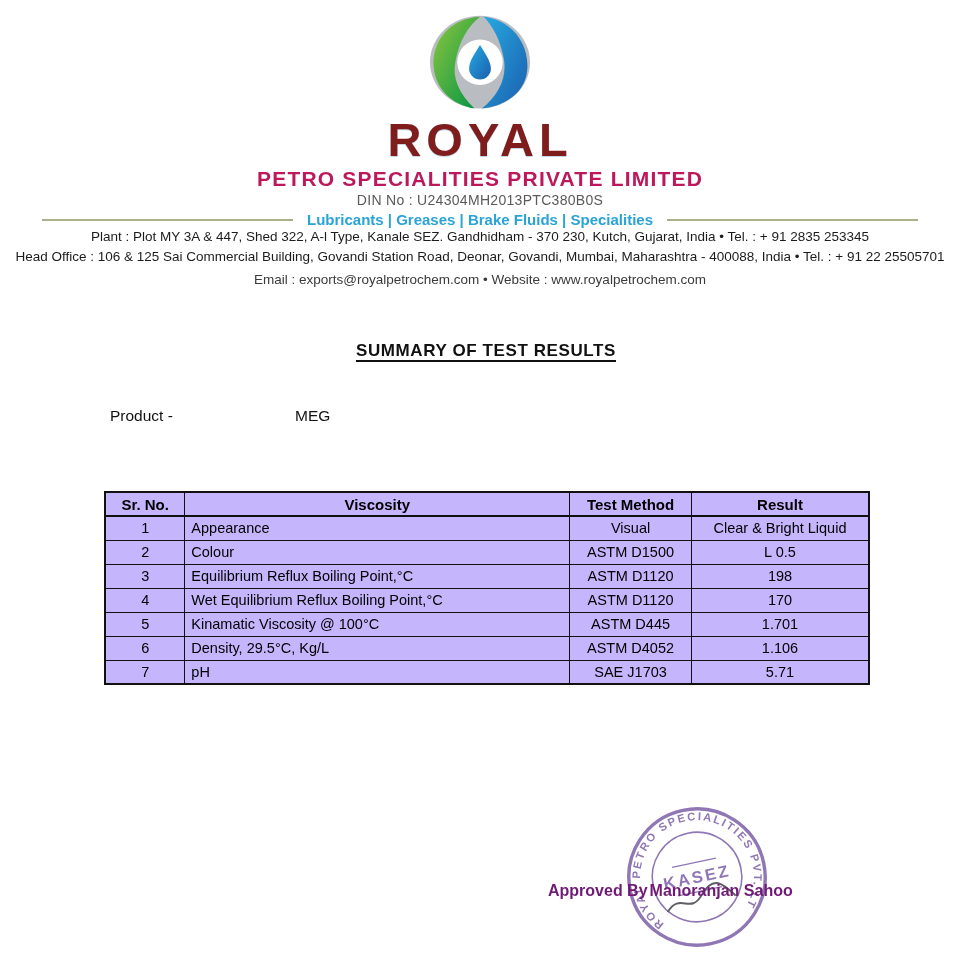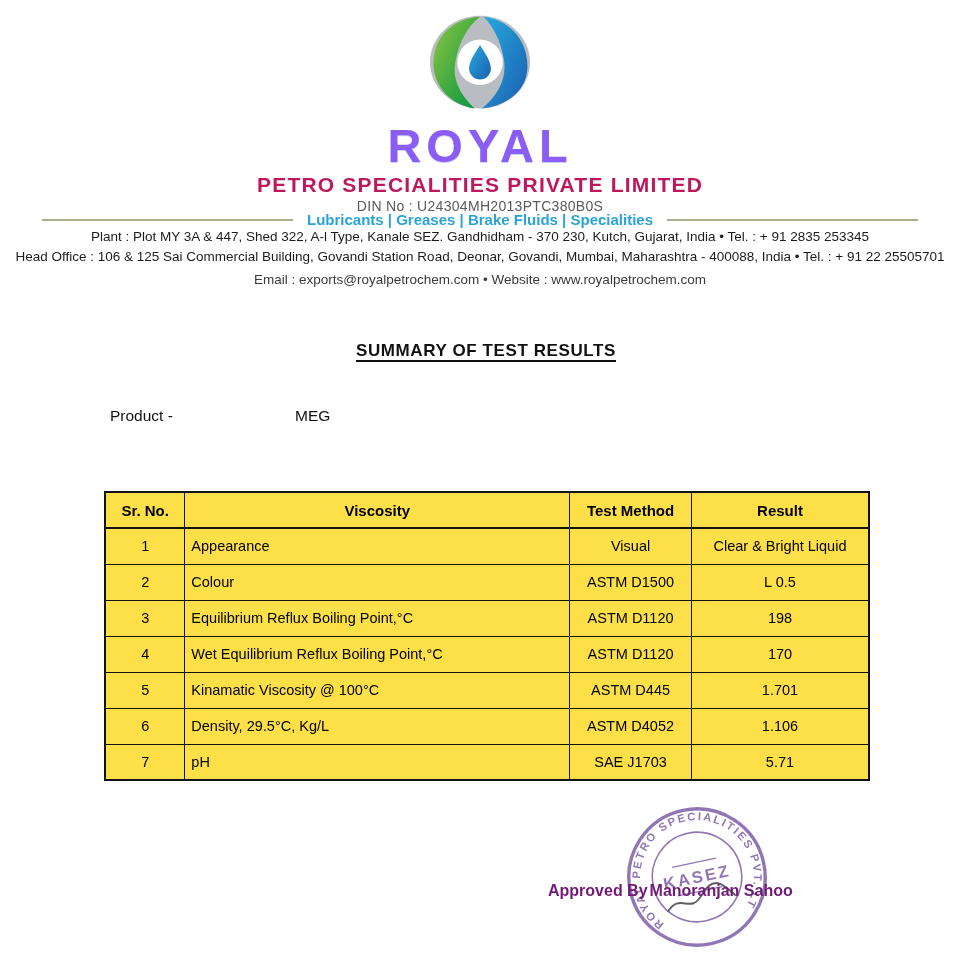--- a/index.html
+++ b/index.html
@@ -5,21 +5,21 @@
   * { margin:0; padding:0; box-sizing:border-box; }
   html,body { background:#ffffff; }
   body { width:960px; height:960px; font-family:"Liberation Sans", sans-serif; color:#111; }
   .page { position:relative; width:960px; height:960px; background:#fff; overflow:hidden; }
 
   
   .letterhead { position:absolute; top:14px; left:0; right:0; text-align:center; }
   .logo-wrap { display:flex; justify-content:center; }
   .brand {
     font-size:47px; font-weight:bold; letter-spacing:5px;
-    color:#8b5cf6; line-height:1.0; margin-top:8px;
+    color:#7f1d1d; line-height:1.0; margin-top:2px;
     text-shadow:0 1px 0 rgba(19,93,168,.25);
   }
   .company {
     font-size:21px; font-weight:bold; color:#be185d;
     letter-spacing:1.2px; margin-top:4px;
   }
   .din { font-size:14px; color:#5a5a5a; margin-top:1px; letter-spacing:0.3px; }
 
   .divider-row {
     position:absolute; top:211px; left:42px; right:42px;
@@ -45,21 +45,21 @@
   .product-label { display:inline-block; }
   .product-value { position:absolute; left:185px; top:0; }
 
   
   .results-table {
     position:absolute; top:491px; left:104px;
     border-collapse:collapse; width:766px; font-size:14.5px; color:#000;
     border:2.5px solid #111;
   }
   .results-table th, .results-table td {
-    border:1.6px solid #111; height:36px; padding:1px 6px; background:#fde047;
+    border:1.6px solid #111; height:24px; padding:1px 6px; background:#c4b5fd;
   }
   .results-table th { font-weight:bold; font-size:15px; text-align:center; border-bottom:2.2px solid #111; }
   .c-sr { text-align:center; width:80px; }
   .c-param { text-align:left; padding-left:8px; width:386px; }
   .c-method { text-align:center; width:122px; }
   .c-result { text-align:center; width:178px; }
 
   
   .approved-row {
     position:absolute; top:882px; left:548px; z-index:2;

